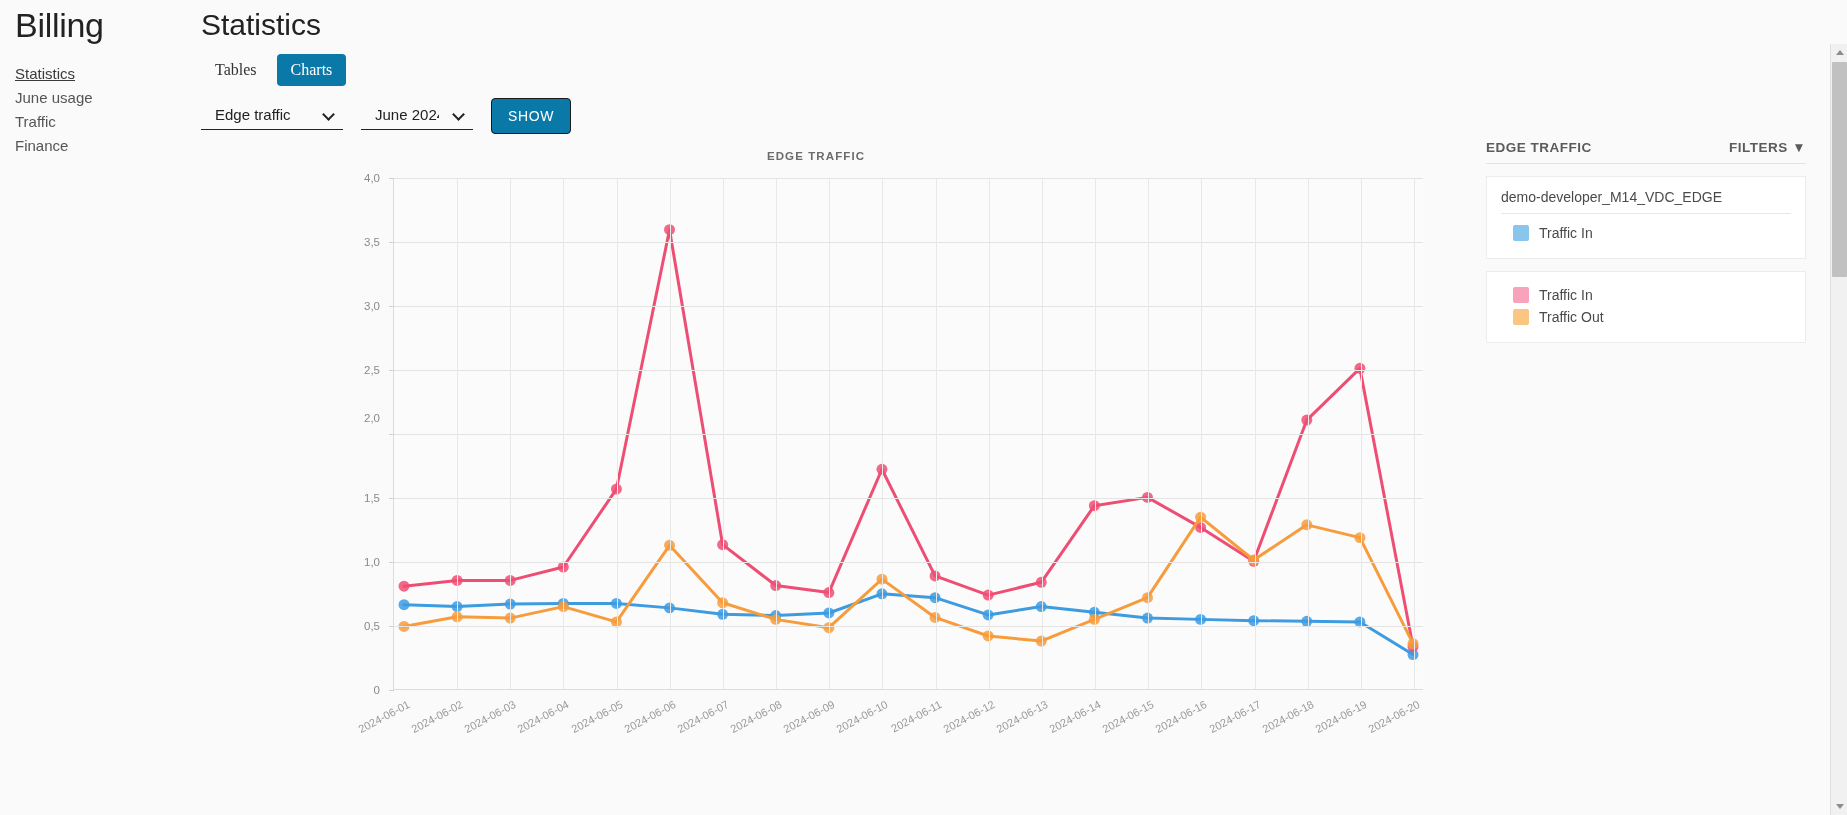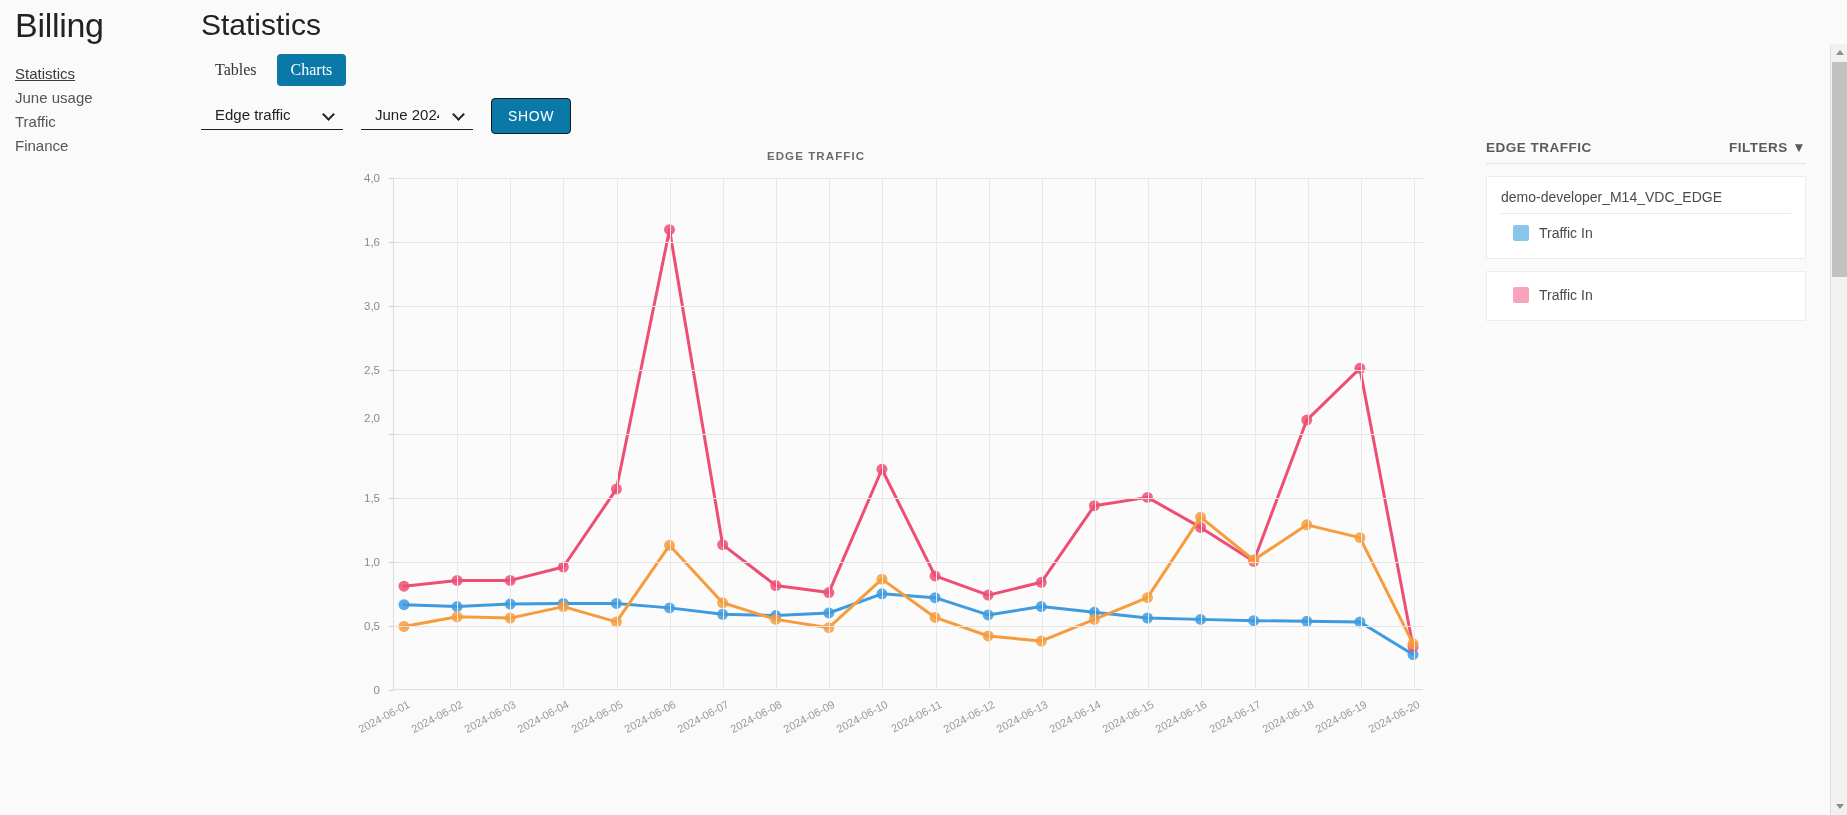--- a/index.html
+++ b/index.html
@@ -247,21 +247,21 @@
           <div class="gridline-h" style="top: 256px;"></div>
           <div class="ytick" style="top: 240px;">2,0</div>
           <div class="ytick-mark" style="top: 256px;"></div>
           <div class="gridline-h" style="top: 192px;"></div>
           <div class="ytick" style="top: 192px;">2,5</div>
           <div class="ytick-mark" style="top: 192px;"></div>
           <div class="gridline-h" style="top: 128px;"></div>
           <div class="ytick" style="top: 128px;">3,0</div>
           <div class="ytick-mark" style="top: 128px;"></div>
           <div class="gridline-h" style="top: 64px;"></div>
-          <div class="ytick" style="top: 64px;">1,6</div>
+          <div class="ytick" style="top: 64px;">3,5</div>
           <div class="ytick-mark" style="top: 64px;"></div>
           <div class="gridline-h" style="top: 0px;"></div>
           <div class="ytick" style="top: 0px;">4,0</div>
           <div class="ytick-mark" style="top: 0px;"></div>
           <div class="xlabel" style="left: -68px; top: 520px; width: 80px;">2024-06-01</div>
           <div class="gridline-v" style="left: 63.1579px;"></div>
           <div class="xlabel" style="left: -14.8421px; top: 520px; width: 80px;">2024-06-02</div>
           <div class="gridline-v" style="left: 116.316px;"></div>
           <div class="xlabel" style="left: 38.3158px; top: 520px; width: 80px;">2024-06-03</div>
           <div class="gridline-v" style="left: 169.474px;"></div>
@@ -316,20 +316,24 @@
           <span class="swatch" id="sw-0-0" style="background: rgb(138, 198, 236);"></span>
           <span class="legend-label">Traffic In</span>
         </div>
       </div>
 
       <div class="legend-card">
         <div class="legend-row">
           <span class="swatch" id="sw-1-0" style="background: rgb(248, 163, 187);"></span>
           <span class="legend-label">Traffic In</span>
         </div>
+        <div class="legend-row">
+          <span class="swatch" id="sw-1-1" style="background: rgb(251, 197, 132);"></span>
+          <span class="legend-label">Traffic Out</span>
+        </div>
       </div>
     </div>
   </div>
 
   <div class="scrollbar">
     <div class="sb-up">
       <span class="sb-arrow up"></span>
     </div>
     <div class="sb-thumb"></div>
     <div class="sb-down">

